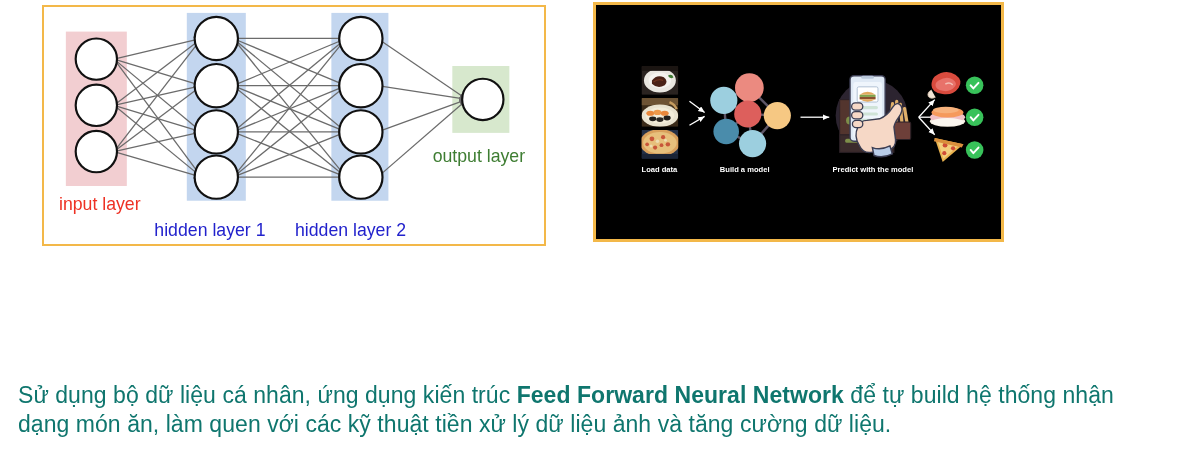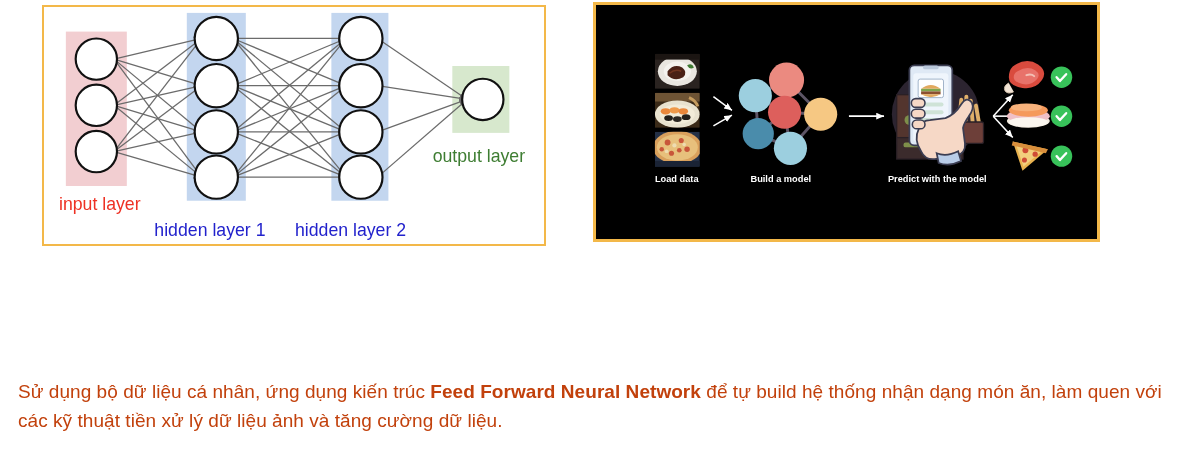--- a/index.html
+++ b/index.html
@@ -26,37 +26,37 @@
     background: #ffffff;
     box-sizing: border-box;
   }
   #nn-svg { display: block; width: 100%; height: 100%; }
 
   
   #pipeline-figure {
     position: absolute;
     left: 593px;
     top: 2px;
-    width: 507px;
+    width: 411px;
     height: 240px;
     border: 3px solid #f3b849;
     background: #000000;
     box-sizing: border-box;
   }
   #pipeline-svg { display: block; width: 100%; height: 100%; }
 
   
   #caption {
     position: absolute;
     left: 18px;
     top: 358px;
     width: 1150px;
-    font-size: 19px;
+    font-size: 23px;
     line-height: 29px;
-    color: #c2410c;
+    color: #0f766e;
     letter-spacing: 0.05px;
   }
   #caption b { font-weight: bold; }
 
   .nn-label { font-family: "Liberation Sans", sans-serif; }
   .pipe-label {
     font-family: "Liberation Sans", sans-serif;
     font-size: 9.5px;
     font-weight: bold;
     fill: #ffffff;

